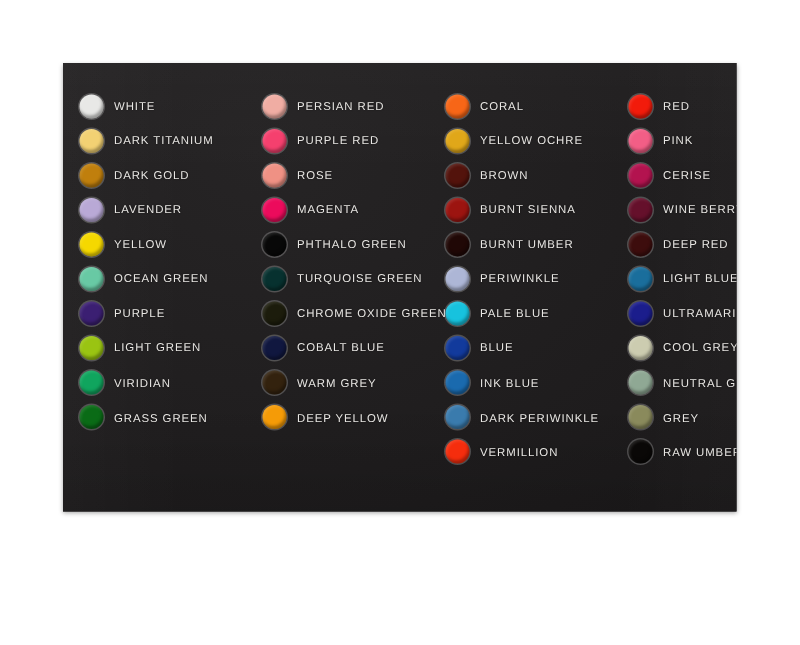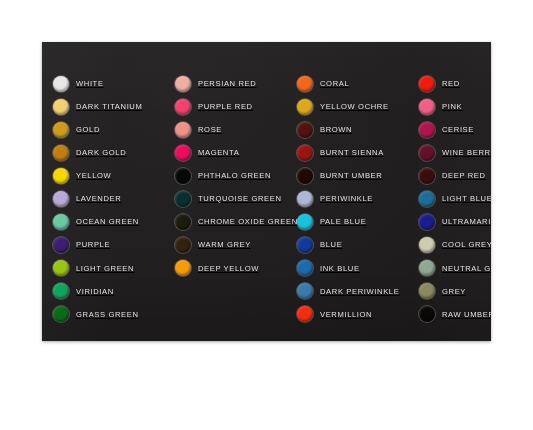--- a/index.html
+++ b/index.html
@@ -39,28 +39,27 @@
     background:
       linear-gradient(to right, rgba(255,255,255,0.022), rgba(255,255,255,0) 18%,
                       rgba(255,255,255,0) 82%, rgba(255,255,255,0.018)),
       linear-gradient(to bottom, rgba(255,255,255,0.02), rgba(0,0,0,0) 25%,
                       rgba(0,0,0,0) 75%, rgba(0,0,0,0.12));
   }
 
   #columns {
     position: absolute;
     left: 0;
-    top: 17px;
+    top: 4px;
     width: 100%;
     height: 100%;
     display: flex;
     padding: 13px 12px 0 11px;
     box-sizing: border-box;
     z-index: 2;
-    text-decoration: underline;
   }
 
   .swatch-column {
     width: 122px;
     flex: 0 0 122px;
     display: flex;
     flex-direction: column;
   }
 
   .swatch-row {
@@ -100,36 +99,32 @@
       <div class="swatch-column">
         <div class="swatch-row">
           <span class="swatch-dot" style="background: rgb(232, 232, 230);"></span>
           <span class="swatch-label">WHITE</span>
         </div>
         <div class="swatch-row">
           <span class="swatch-dot" style="background: rgb(242, 209, 115);"></span>
           <span class="swatch-label">DARK TITANIUM</span>
         </div>
         <div class="swatch-row">
-          <span class="swatch-dot" style="background: rgb(207, 155, 24);"></span>
-          <span class="swatch-label">GOLD</span>
-        </div>
-        <div class="swatch-row">
           <span class="swatch-dot" style="background: rgb(192, 127, 13);"></span>
           <span class="swatch-label">DARK GOLD</span>
         </div>
         <div class="swatch-row">
+          <span class="swatch-dot" style="background: rgb(185, 169, 214);"></span>
+          <span class="swatch-label">LAVENDER</span>
+        </div>
+        <div class="swatch-row">
           <span class="swatch-dot" style="background: rgb(245, 216, 0);"></span>
           <span class="swatch-label">YELLOW</span>
         </div>
         <div class="swatch-row">
-          <span class="swatch-dot" style="background: rgb(185, 169, 214);"></span>
-          <span class="swatch-label">LAVENDER</span>
-        </div>
-        <div class="swatch-row">
           <span class="swatch-dot" style="background: rgb(104, 201, 164);"></span>
           <span class="swatch-label">OCEAN GREEN</span>
         </div>
         <div class="swatch-row">
           <span class="swatch-dot" style="background: rgb(59, 31, 114);"></span>
           <span class="swatch-label">PURPLE</span>
         </div>
         <div class="swatch-row">
           <span class="swatch-dot" style="background: rgb(154, 196, 18);"></span>
           <span class="swatch-label">LIGHT GREEN</span>
@@ -166,20 +161,24 @@
         </div>
         <div class="swatch-row">
           <span class="swatch-dot" style="background: rgb(7, 49, 47);"></span>
           <span class="swatch-label">TURQUOISE GREEN</span>
         </div>
         <div class="swatch-row">
           <span class="swatch-dot" style="background: rgb(28, 28, 12);"></span>
           <span class="swatch-label">CHROME OXIDE GREEN</span>
         </div>
         <div class="swatch-row">
+          <span class="swatch-dot" style="background: rgb(16, 23, 63);"></span>
+          <span class="swatch-label">COBALT BLUE</span>
+        </div>
+        <div class="swatch-row">
           <span class="swatch-dot" style="background: rgb(51, 34, 14);"></span>
           <span class="swatch-label">WARM GREY</span>
         </div>
         <div class="swatch-row">
           <span class="swatch-dot" style="background: rgb(245, 155, 7);"></span>
           <span class="swatch-label">DEEP YELLOW</span>
         </div>
       </div>
       <div class="swatch-column">
         <div class="swatch-row">

